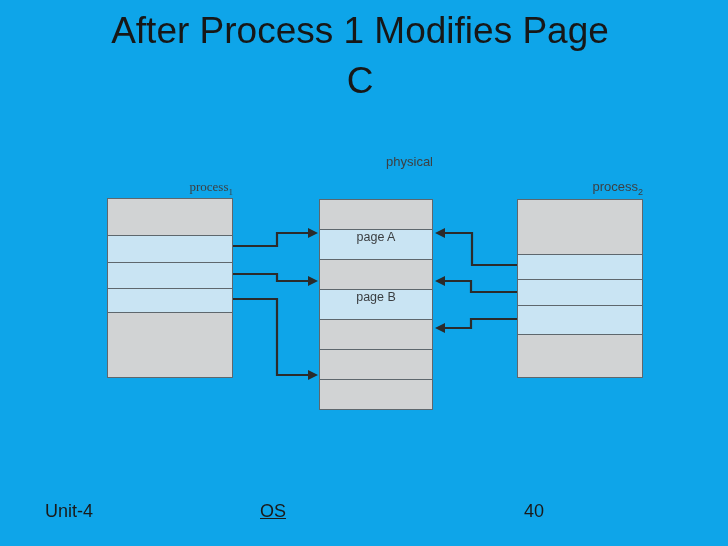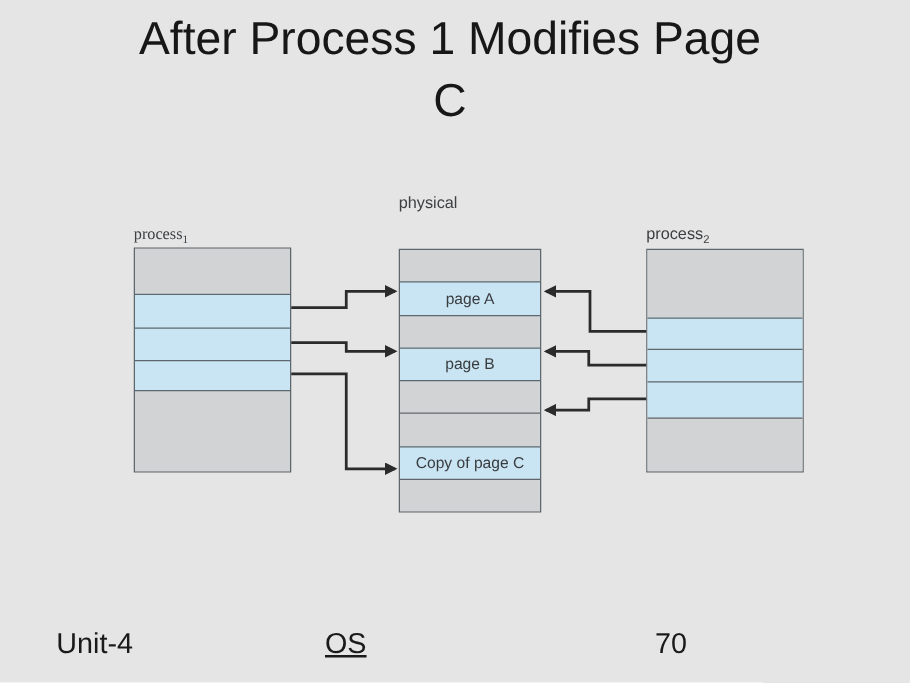--- a/index.html
+++ b/index.html
@@ -1,43 +1,43 @@
 <!DOCTYPE html>
 <html><head>
 <meta charset="utf-8">
 <style>
   html,body{margin:0;padding:0;background:#ffffff;}
   .slide{
-    position:relative;width:728px;height:546px;background:#e5e5e5;
+    position:relative;width:728px;height:546px;background:#0ea5e9;
     font-family:"Liberation Sans","DejaVu Sans",sans-serif;overflow:hidden;
   }
   .title{
     position:absolute;left:20px;right:28px;top:6px;margin:0;
     text-align:center;font-weight:400;color:#171717;
     font-size:37px;line-height:50px;letter-spacing:0px;
   }
   
   .box{
     position:absolute;box-sizing:border-box;border:1.5px solid #5e676d;
     display:flex;flex-direction:column;
   }
   .row{box-sizing:border-box;width:100%;}
   .row + .row{border-top:1px solid #5e676d;}
   .gray{background:#d1d3d4;}
   .blue{background:#c9e4f3;}
-  .mem-row{flex:1;display:flex;align-items:center;justify-content:center;
+  .mem-row{flex:1;display:flex;justify-content:center;
     font-size:12.5px;color:#3a3d40;}
   .col-label{
-    position:absolute;text-align:left;font-size:13px;color:#3d4043;line-height:16px;
+    position:absolute;text-align:right;font-size:13px;color:#3d4043;line-height:16px;
   }
   .col-label sub{font-size:9px;}
   .arrows{position:absolute;left:0;top:0;pointer-events:none;}
   .footer{
     position:absolute;left:0;right:16px;top:501px;height:26px;
-    font-size:23px;color:#1a1a1a;text-align:right;
+    font-size:18px;color:#1a1a1a;text-align:right;
   }
   .footer span{position:absolute;top:0;}
   .footer .f-left{left:45px;}
   .footer .f-center{left:260px;text-decoration:underline;}
   .footer .f-right{left:524px;}
 </style>
 </head>
 <body>
 
 <div class="slide">
@@ -77,23 +77,20 @@
       </div>
     <div class="row blue mem-row">
         <span>page B</span>
       </div>
     <div class="row gray mem-row">
         <span></span>
       </div>
     <div class="row gray mem-row">
         <span></span>
       </div>
-    <div class="row blue mem-row">
-        <span>Copy of page C</span>
-      </div>
     <div class="row gray mem-row">
         <span></span>
       </div>
   </div>
 
   <div class="box" style="left:517px;top:199px;width:126px;height:179px;">
     <div class="row gray" style="height:54px;"></div>
     <div class="row blue" style="height:25px;"></div>
     <div class="row blue" style="height:26px;"></div>
     <div class="row blue" style="height:29px;"></div>
@@ -112,16 +109,16 @@
       <path d="M233,299 H277 V375 H316" marker-end="url(#ah)"></path>
       <path d="M517,265 H472 V233 H437" marker-end="url(#ah)"></path>
       <path d="M517,292 H471 V281 H437" marker-end="url(#ah)"></path>
       <path d="M517,319 H471 V328 H437" marker-end="url(#ah)"></path>
     </g>
   </svg>
 
   <div class="footer">
     <span class="f-left">Unit-4</span>
     <span class="f-center">OS</span>
-    <span class="f-right">70</span>
+    <span class="f-right">40</span>
   </div>
 
 </div>
 
 </body></html>

